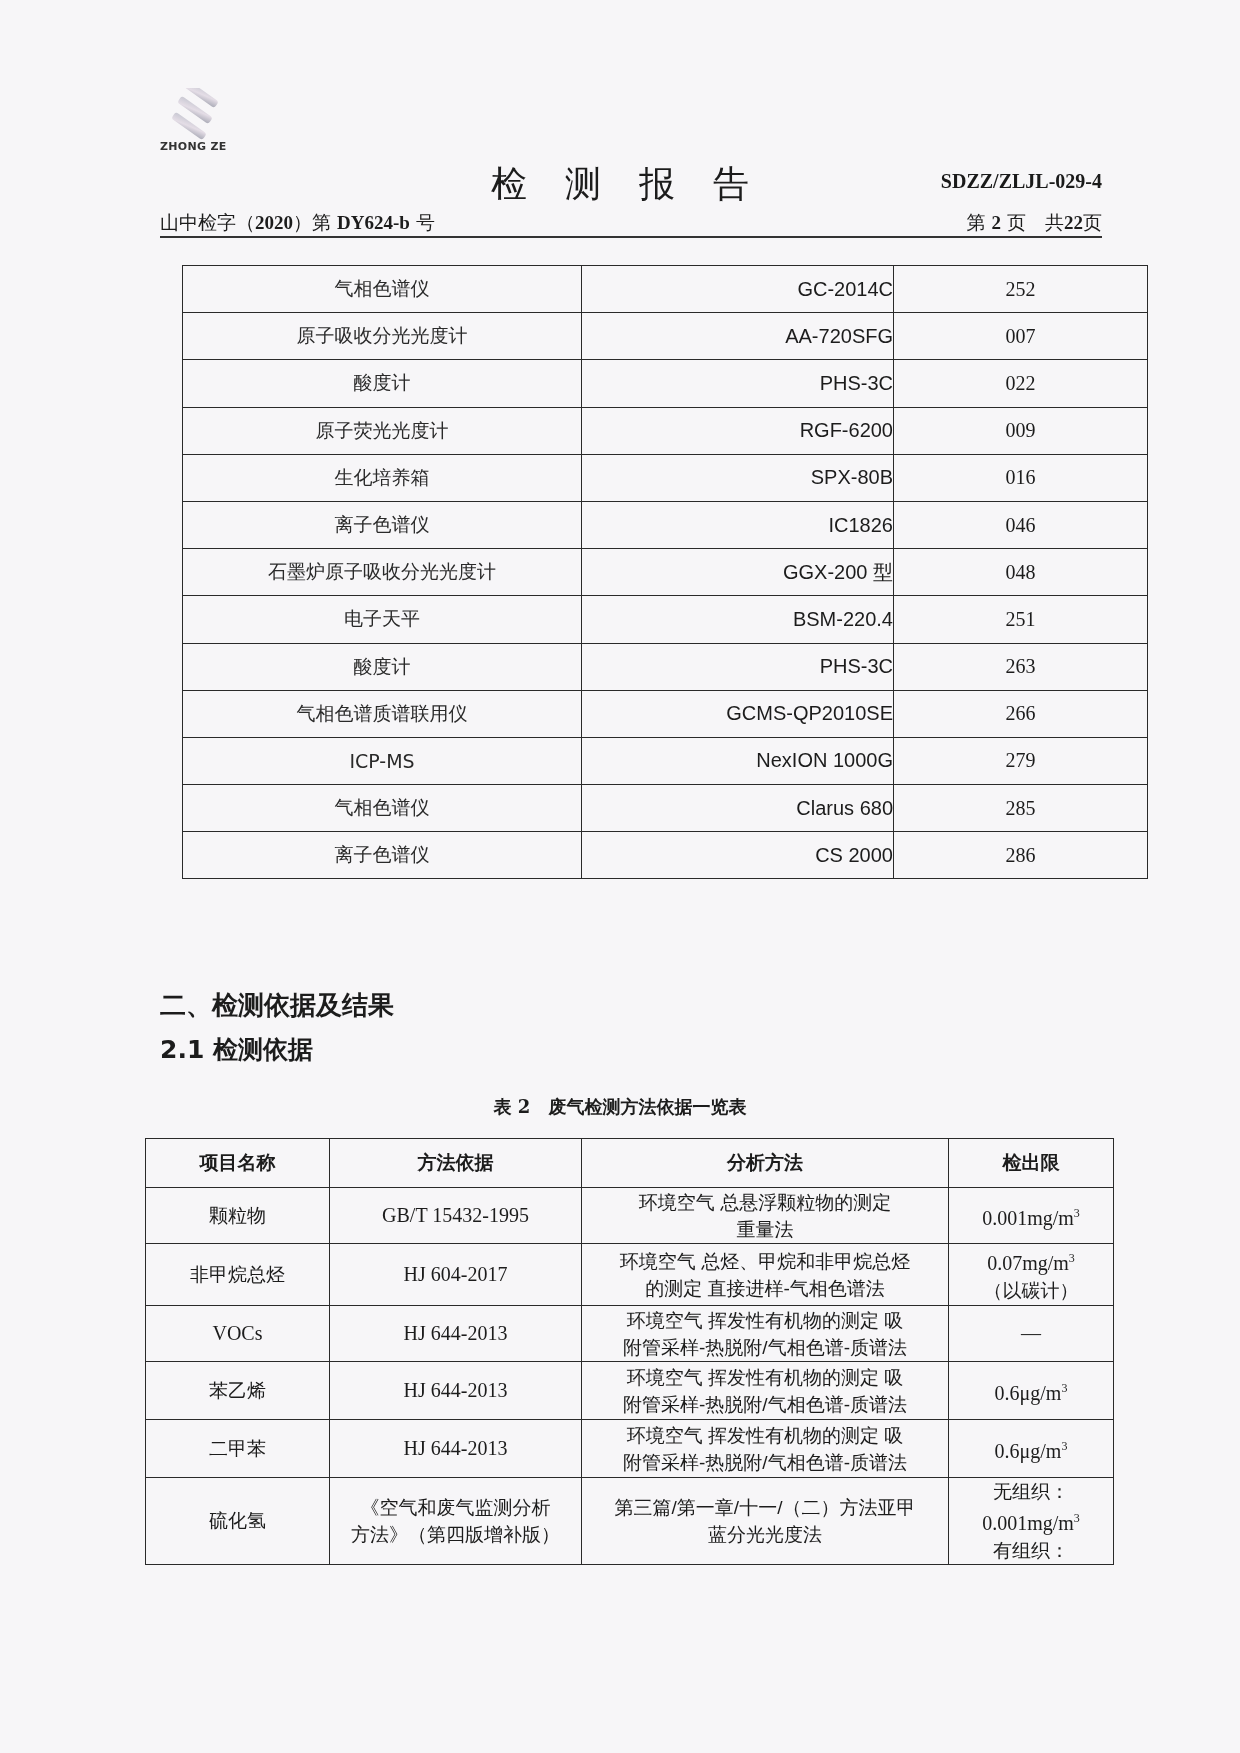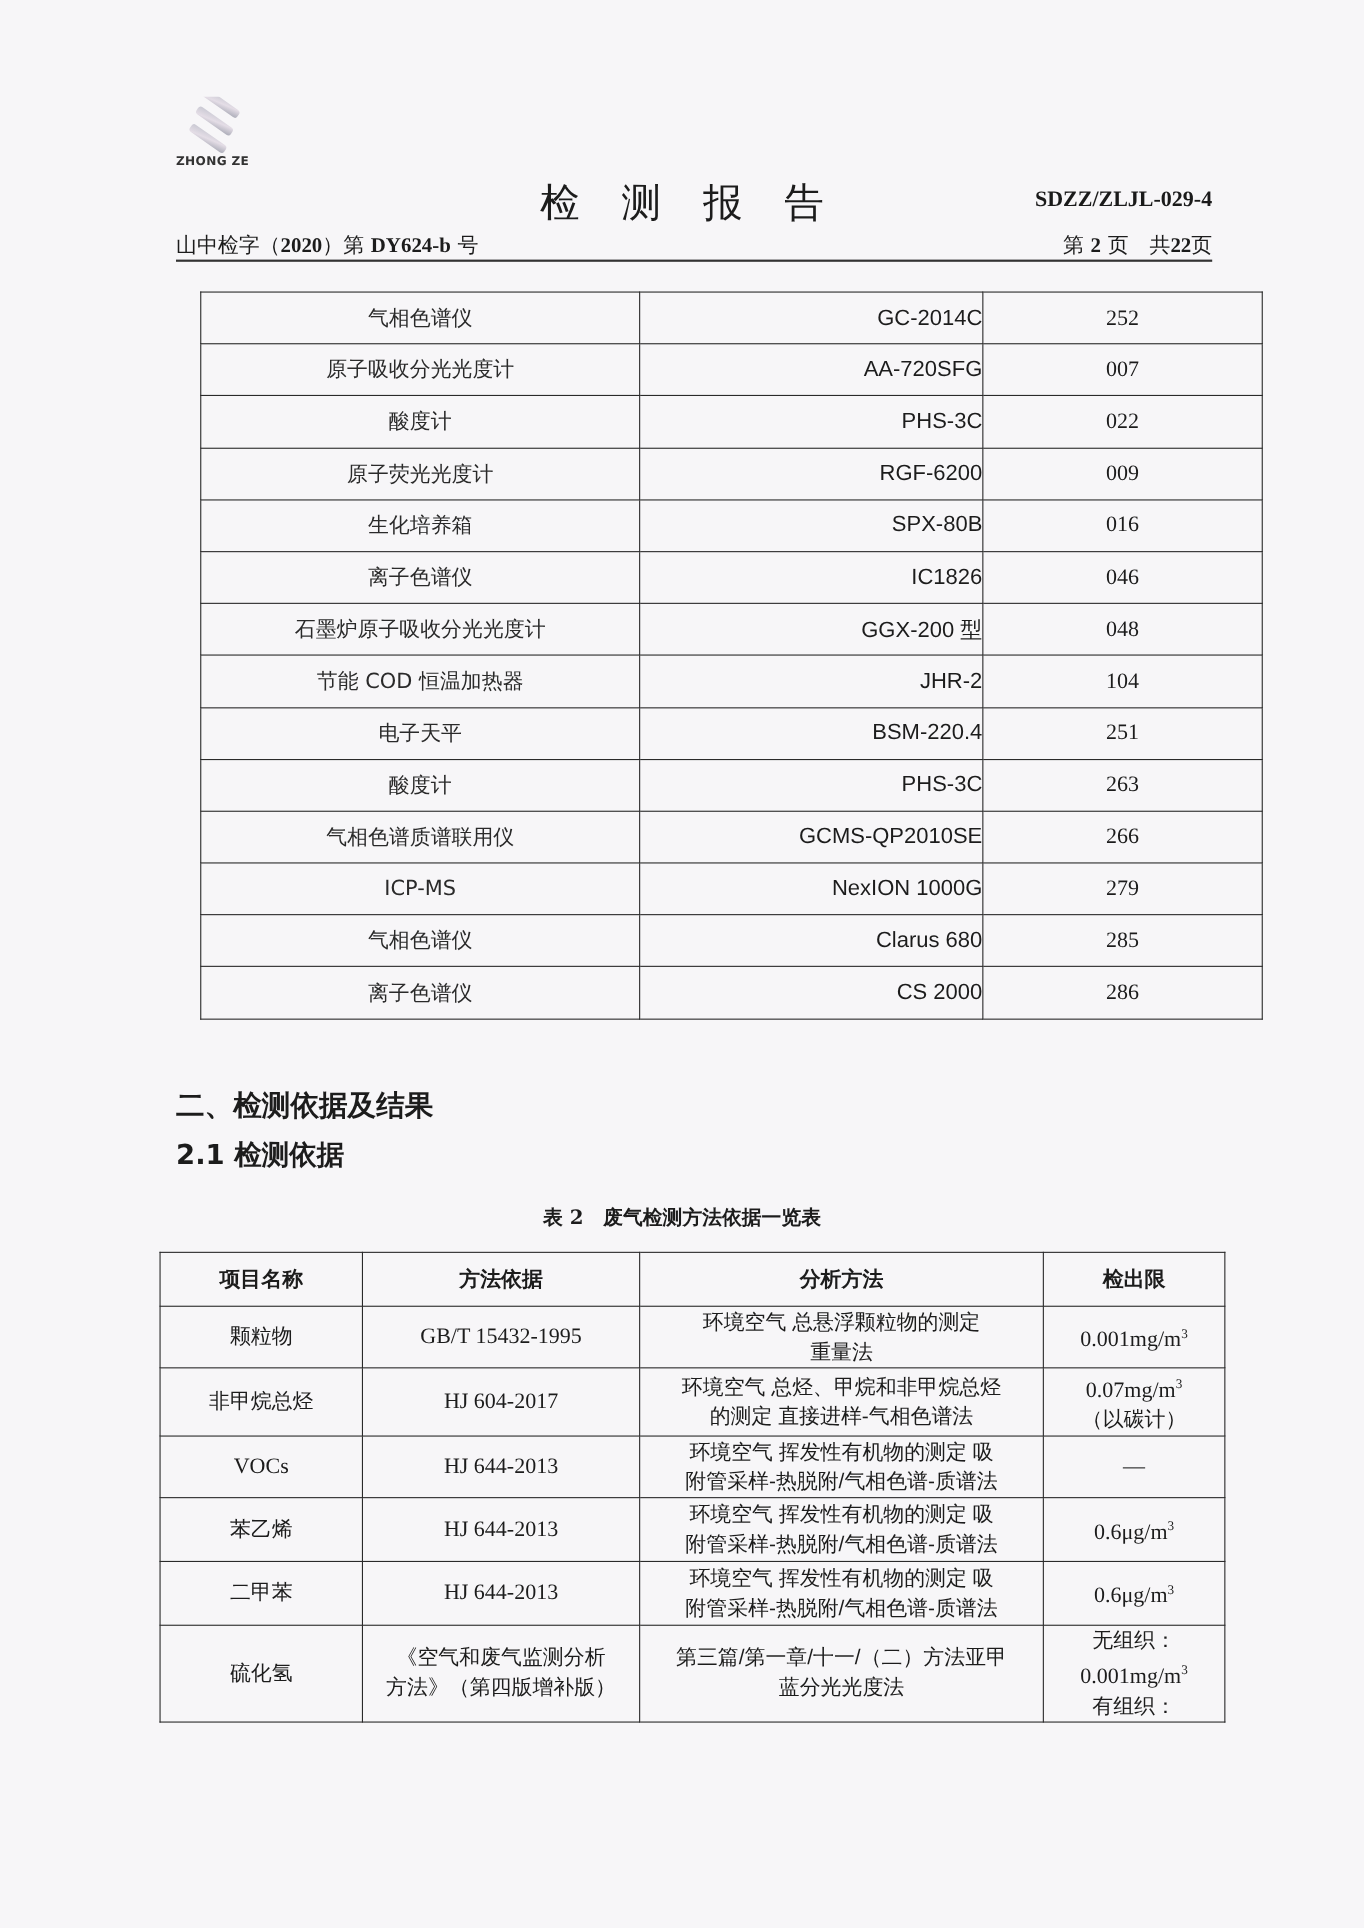--- a/index.html
+++ b/index.html
@@ -98,25 +98,20 @@
         <td class="c1">离子色谱仪</td>
         <td class="c2">IC1826</td>
         <td class="c3">046</td>
       </tr>
       <tr>
         <td class="c1">石墨炉原子吸收分光光度计</td>
         <td class="c2">GGX-200 型</td>
         <td class="c3">048</td>
       </tr>
       <tr>
-        <td class="c1">节能 COD 恒温加热器</td>
-        <td class="c2">JHR-2</td>
-        <td class="c3">104</td>
-      </tr>
-      <tr>
         <td class="c1">电子天平</td>
         <td class="c2">BSM-220.4</td>
         <td class="c3">251</td>
       </tr>
       <tr>
         <td class="c1">酸度计</td>
         <td class="c2">PHS-3C</td>
         <td class="c3">263</td>
       </tr>
       <tr>

